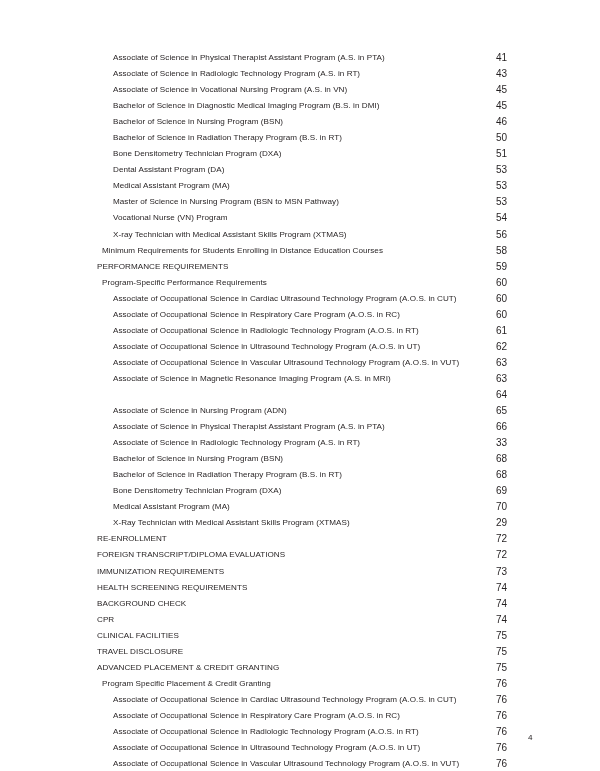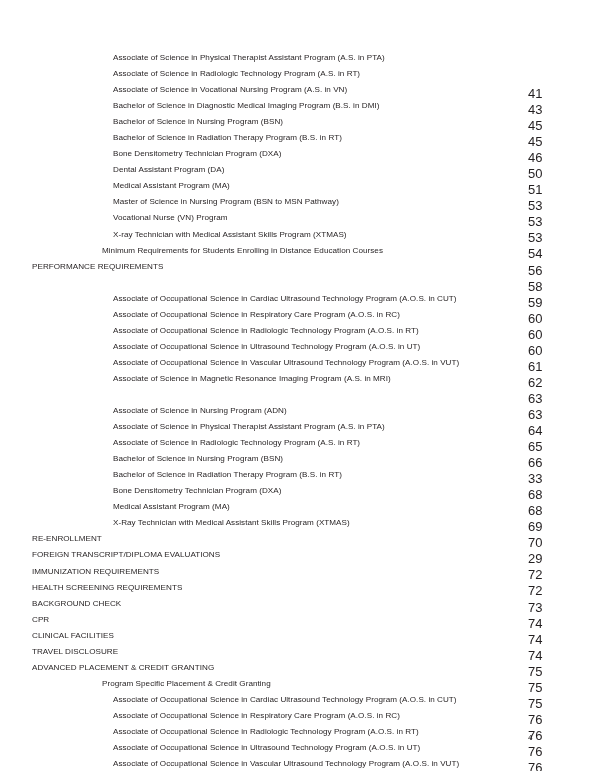--- a/index.html
+++ b/index.html
@@ -36,28 +36,27 @@
     white-space: nowrap;
   }
   .toc-title {
     font-size: 8.1px;
     letter-spacing: 0.005em;
     color: #231f20;
     flex: 0 0 auto;
   }
   .toc-page {
     position: absolute;
-    left: 528px;
-    font-size: 13px;
+    left: 496px;
+    font-size: 10px;
     color: #231f20;
     letter-spacing: 0.005em;
-    margin-top: 36px;
   }
   
-  .lvl-0 .toc-title { margin-left: 32px; }
+  .lvl-0 .toc-title { margin-left: 97px; }
   .lvl-1 .toc-title { margin-left: 102px; }
   .lvl-2 .toc-title { margin-left: 113px; }
 
   .page-number {
     position: absolute;
     left: 528px;
     top: 733px;
     font-size: 8.1px;
     color: #231f20;
   }
@@ -118,20 +117,21 @@
       </div>
       <div class="toc-row lvl-1">
         <span class="toc-title">Minimum Requirements for Students Enrolling in Distance Education Courses</span>
         <span class="toc-page">58</span>
       </div>
       <div class="toc-row lvl-0">
         <span class="toc-title">PERFORMANCE REQUIREMENTS</span>
         <span class="toc-page">59</span>
       </div>
       <div class="toc-row lvl-1">
+        <span class="toc-title">Program-Specific Performance Requirements</span>
         <span class="toc-page">60</span>
       </div>
       <div class="toc-row lvl-2">
         <span class="toc-title">Associate of Occupational Science in Cardiac Ultrasound Technology Program (A.O.S. in CUT)</span>
         <span class="toc-page">60</span>
       </div>
       <div class="toc-row lvl-2">
         <span class="toc-title">Associate of Occupational Science in Respiratory Care Program (A.O.S. in RC)</span>
         <span class="toc-page">60</span>
       </div>

